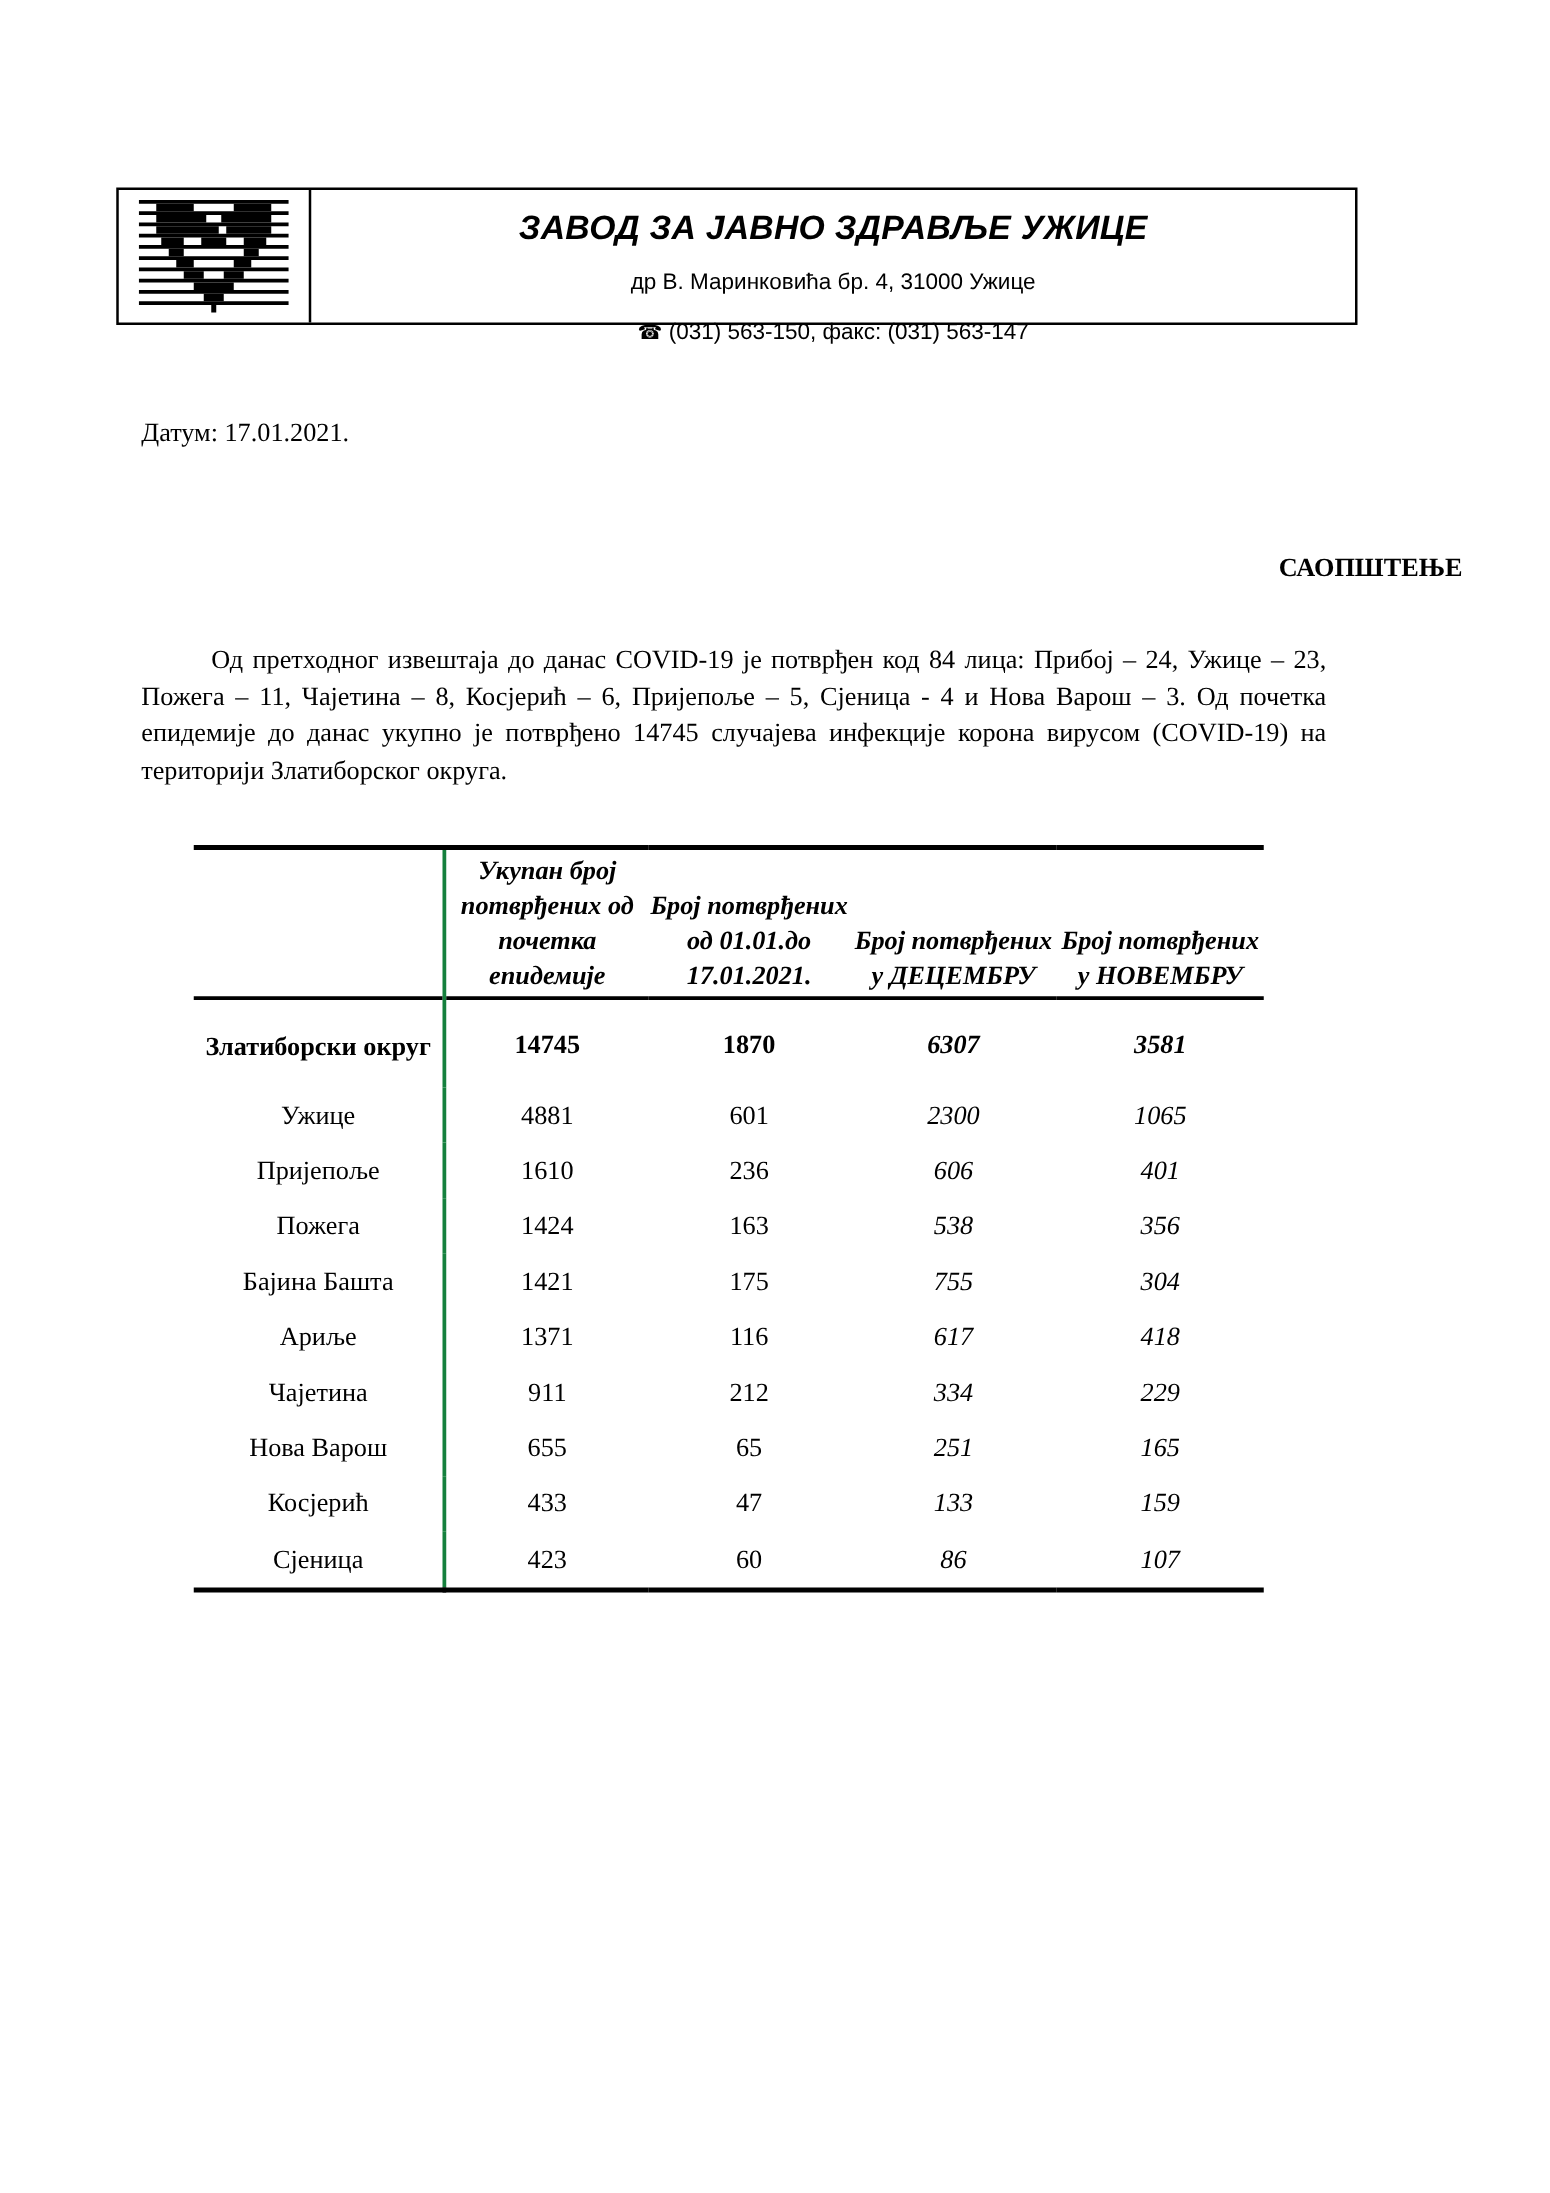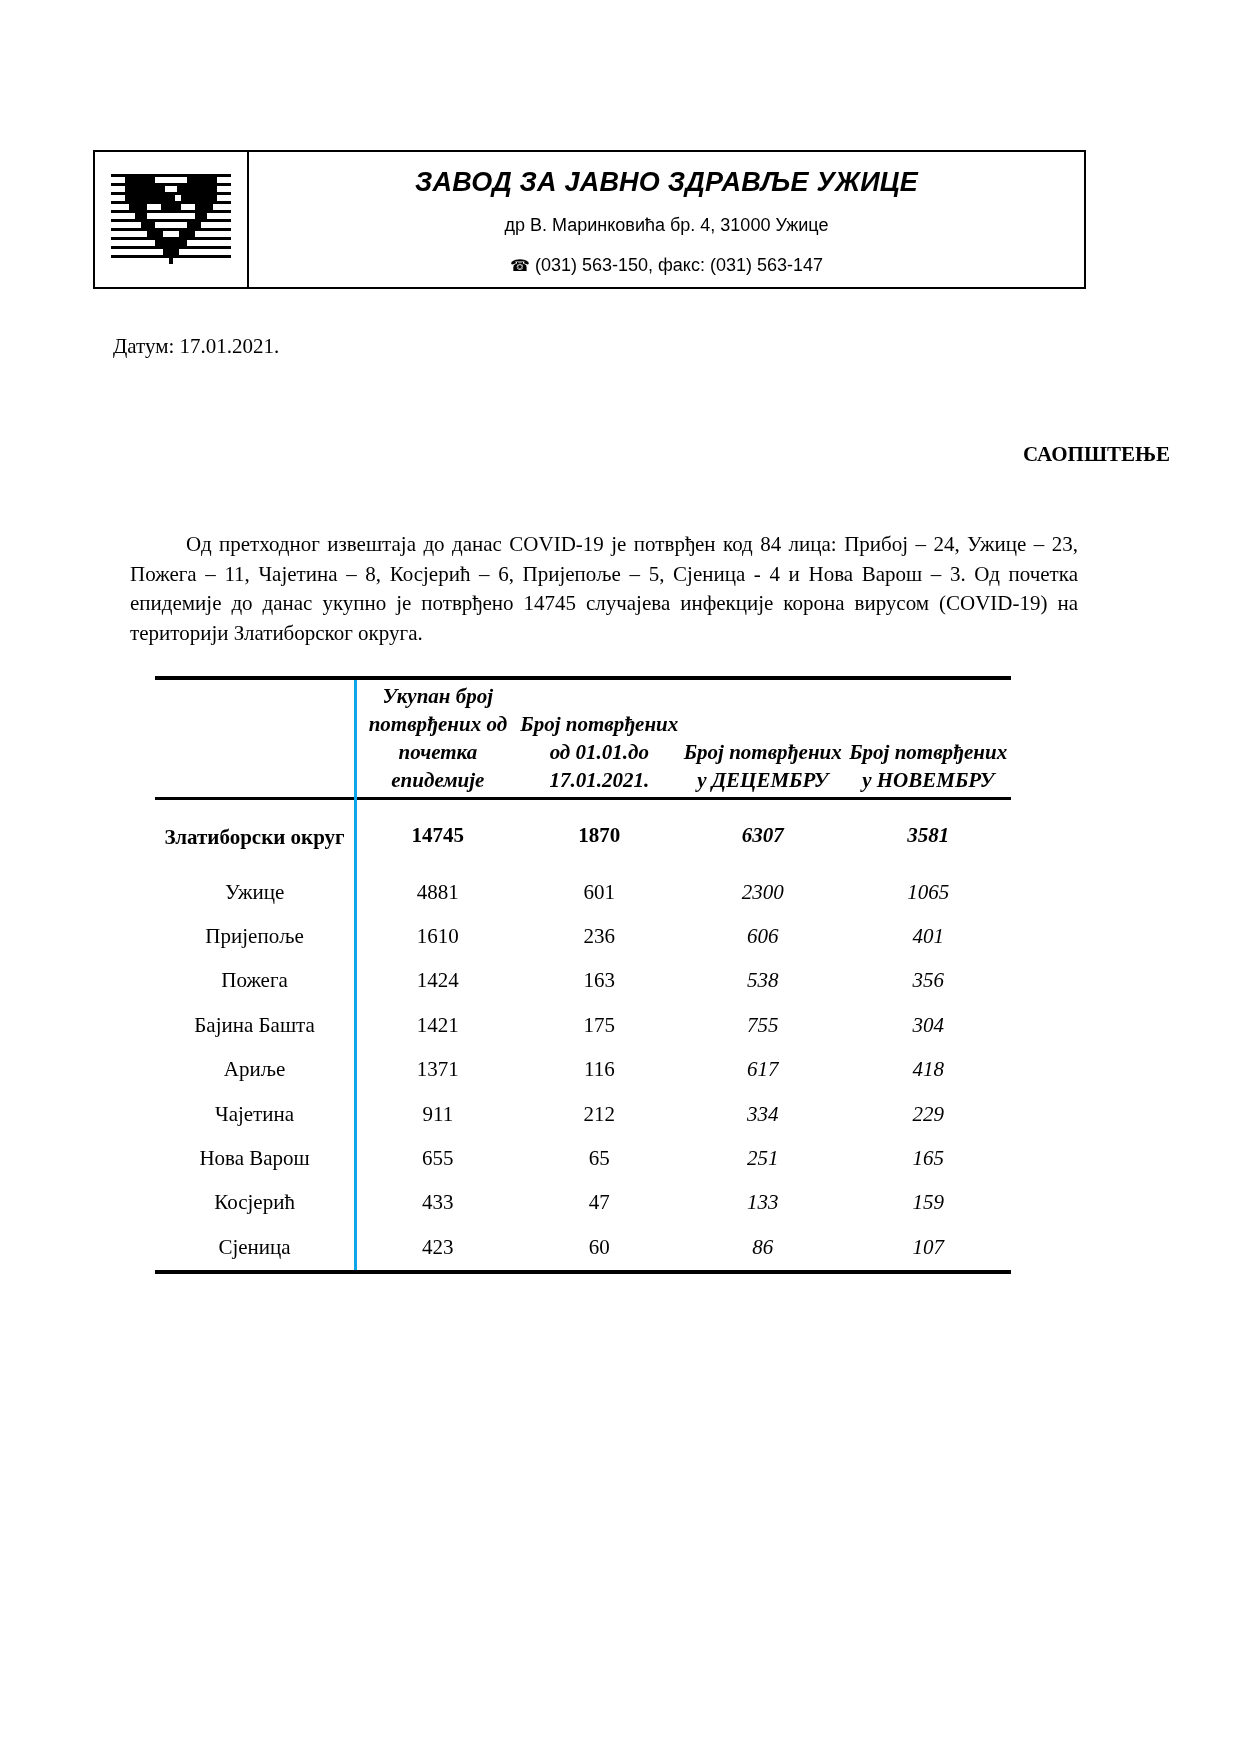--- a/index.html
+++ b/index.html
@@ -1,20 +1,20 @@
 <!DOCTYPE html>
 <html><head>
 <meta charset="utf-8">
 <style>
   html, body { margin: 0; padding: 0; background: #ffffff; }
   body { width: 1240px; height: 1754px; position: relative; overflow: hidden; color: #000; }
 
   
   .letterhead {
-    position: absolute; left: 93px; top: 150px; width: 993px; height: 139px;
+    position: absolute; left: 93px; top: 150px; width: 993px; height: 110px;
     border: 2px solid #000; box-sizing: border-box; display: flex;
   }
   .logo-cell {
     width: 154px; border-right: 2px solid #000; box-sizing: border-box;
     display: flex; align-items: center; justify-content: center;
   }
   .info-cell {
     flex: 1; text-align: center; font-family: "Liberation Sans", sans-serif;
     padding-top: 14px; box-sizing: border-box;
   }
@@ -25,36 +25,36 @@
 
   .date-line { position: absolute; left: 113px; top: 322px; font-size: 21px; }
 
   .doc-title {
     position: absolute; left: 0; width: 1170px; top: 430px; text-align: right;
     font-size: 21px; font-weight: bold;
   }
 
   .body-paragraph {
     position: absolute; left: 113px; top: 513px; width: 948px;
-    font-size: 21px; line-height: 29.5px; text-align: justify; text-indent: 56px; margin: 17px;
+    font-size: 21px; line-height: 29.5px; text-align: justify; text-indent: 56px; margin: 0;
   }
 
   
   .stats-table {
     position: absolute; left: 155px; top: 664px; width: 856px;
     border-collapse: collapse; font-size: 21px;
     border-top: 4px solid #000; border-bottom: 4px solid #000;
   }
   .stats-table th, .stats-table td { text-align: center; padding: 0; }
   .stats-table th {
     font-weight: bold; font-style: italic; line-height: 28px; vertical-align: bottom;
     height: 114px; padding-bottom: 3px;
   }
   .stats-table thead tr { border-bottom: 3px solid #000; }
-  .stats-table .col-name { width: 200px; border-right: 3px solid #0ea5e9; }
+  .stats-table .col-name { width: 200px; border-right: 3px solid #15803d; }
   .stats-table .col-total { width: 162px; }
   .stats-table .col-jan { width: 162px; }
   .stats-table .col-dec { width: 166px; }
   .stats-table .col-nov { width: 166px; }
   .stats-table tr.total-row td { font-weight: bold; height: 66px; line-height: 26px; }
   .stats-table tr.total-row td.total-name { padding-top: 4px; vertical-align: middle; }
   .stats-table tr.data-row td { height: 44.4px; }
   .stats-table td.italic { font-style: italic; }
   .phone-glyph { font-size: 16px; }
 </style>

